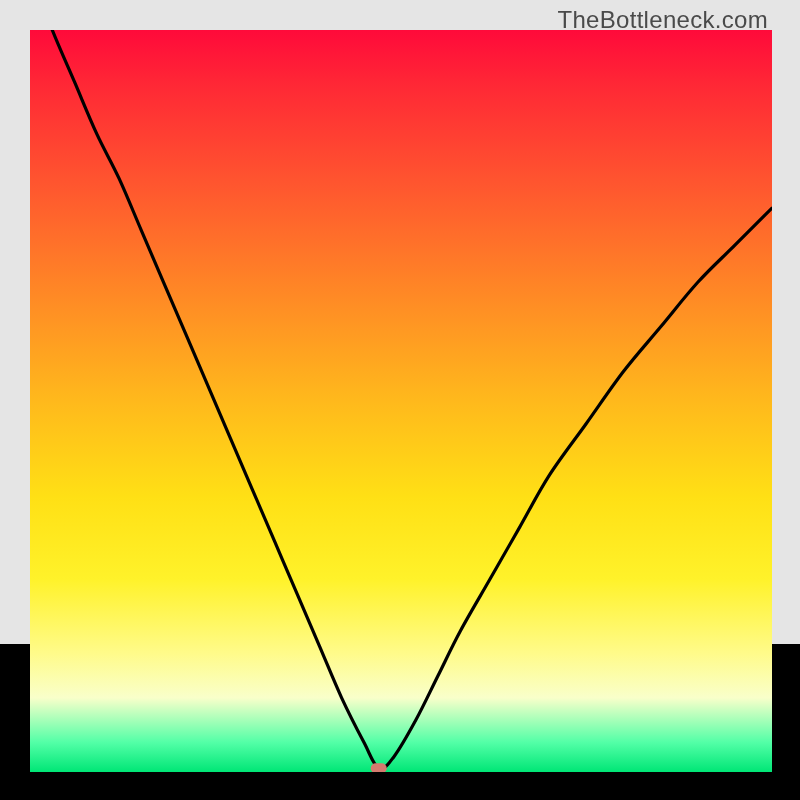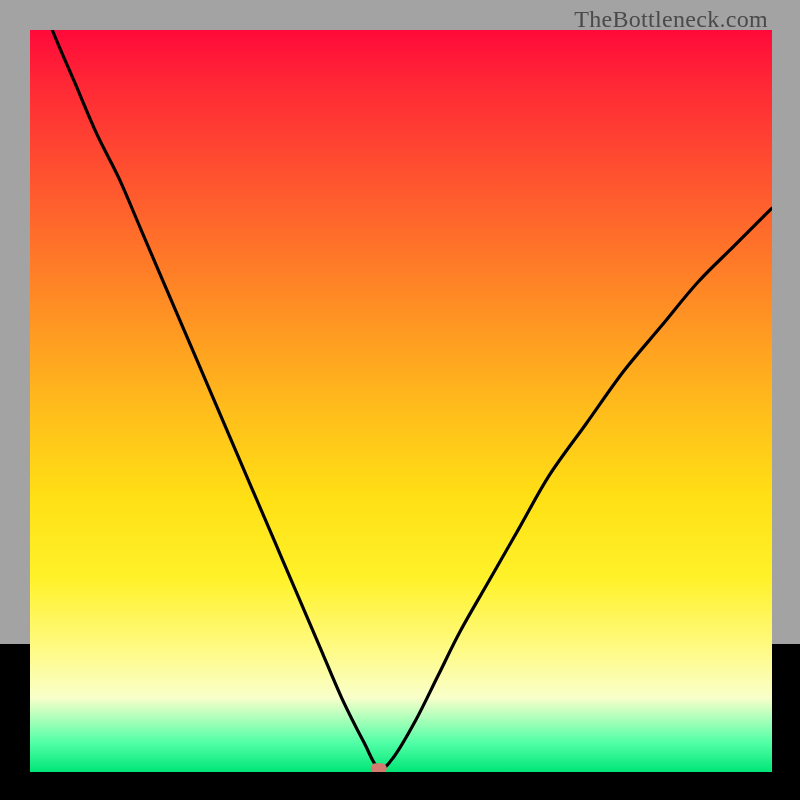--- a/index.html
+++ b/index.html
@@ -8,22 +8,21 @@
     width: 800px;
     height: 800px;
     overflow: hidden;
     background: #000;
     font-family: Arial, Helvetica, sans-serif;
   }
   .chart-wrap {
     position: relative;
     width: 800px;
     height: 644px;
-    background: #a3a3a3;
-    font-family: Liberation Serif, serif;
+    background: #e5e5e5;
   }
   .plot-area {
     position: absolute;
     left: 30px;
     top: 30px;
     width: 742px;
     height: 742px;
     overflow: hidden;
   }
   .gradient-bg {

